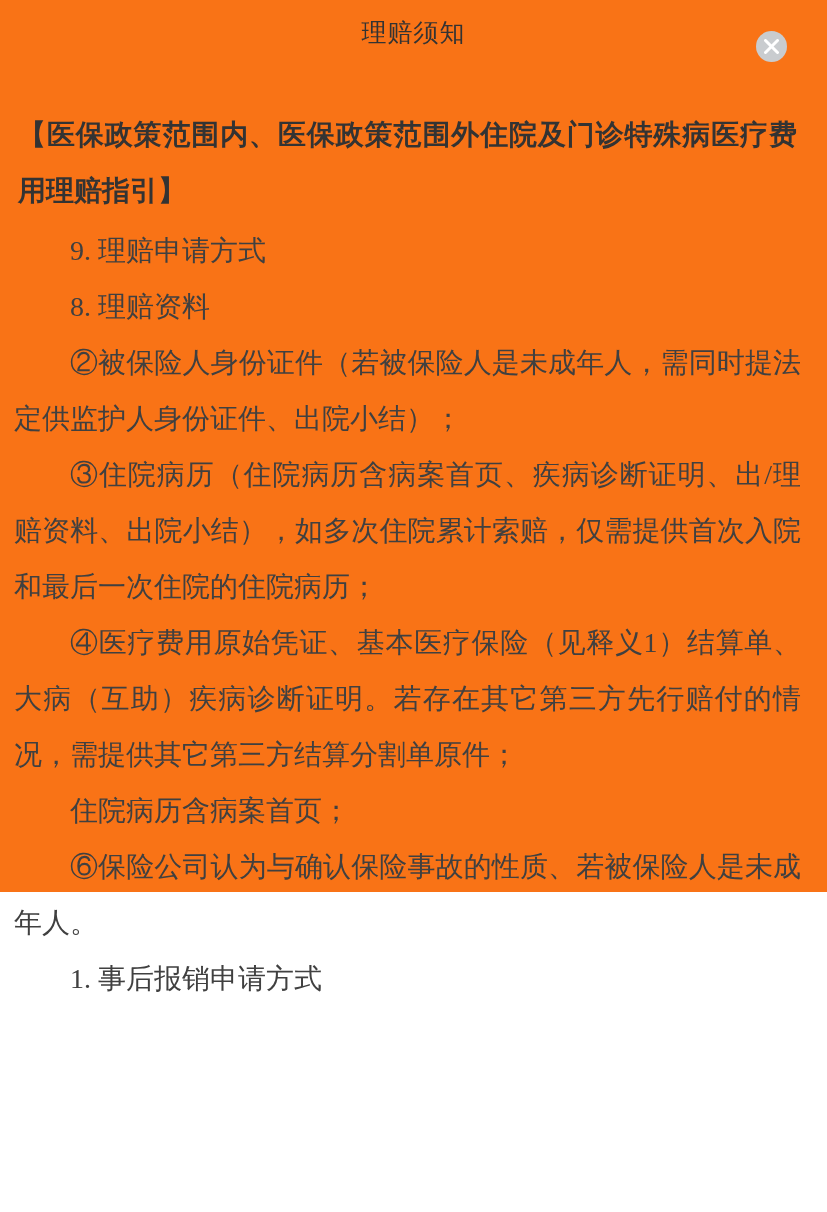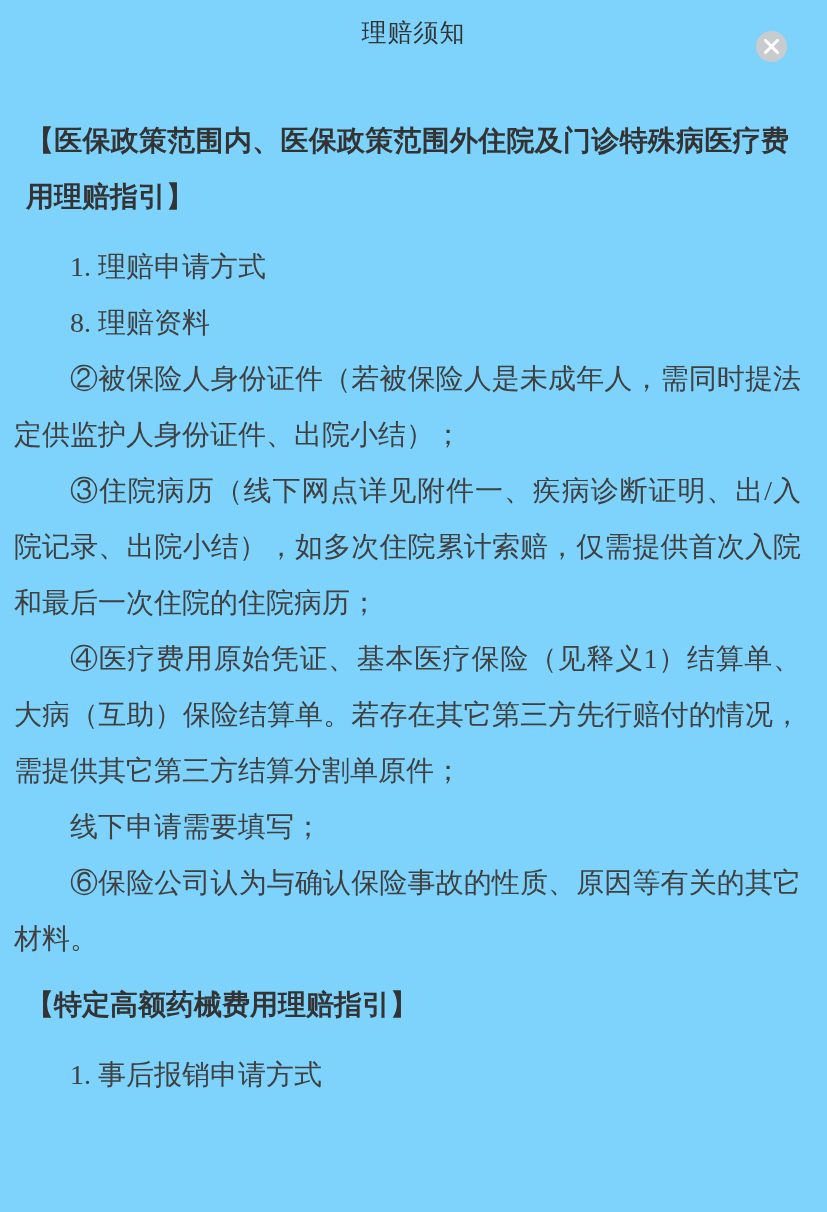--- a/index.html
+++ b/index.html
@@ -9,22 +9,22 @@
   }
   body {
     width: 827px;
     height: 1212px;
     overflow: hidden;
     font-family: "Liberation Serif", "DejaVu Serif", serif;
   }
   .page {
     position: relative;
     width: 827px;
-    height: 1212px;
-    background: #7dd3fc;
+    height: 892px;
+    background: #f97316;
   }
   .header {
     position: relative;
     height: 103px;
   }
   .dialog-title {
     padding-top: 19px;
     text-align: center;
     font-size: 25px;
     line-height: 28px;
@@ -51,22 +51,21 @@
     padding: 0 26px 0 14px;
     font-size: 28px;
     line-height: 56px;
     text-align: justify;
     color: #404040;
   }
   .content .blk-heading {
     font-weight: 700;
     color: #333333;
     text-indent: 0;
-    margin: 12px;
-    font-family: Liberation Mono, monospace;
+    margin: 4px;
   }
   .content .blk-paragraph {
     text-indent: 2em;
     margin: 0;
   }
 </style>
 </head>
 <body>
 
 <div class="page">
@@ -78,24 +77,23 @@
         <svg width="15" height="15" viewBox="0 0 15 15">
           <line x1="1.5" y1="1.5" x2="13.5" y2="13.5" stroke="#ffffff" stroke-width="3" stroke-linecap="round"></line>
           <line x1="13.5" y1="1.5" x2="1.5" y2="13.5" stroke="#ffffff" stroke-width="3" stroke-linecap="round"></line>
         </svg>
       </span>
     </button>
   </div>
 
   <div class="content">
     <div class="blk-heading">【医保政策范围内、医保政策范围外住院及门诊特殊病医疗费用理赔指引】</div>
-    <div class="blk-paragraph">1. 理赔申请方式</div>
+    <div class="blk-paragraph">9. 理赔申请方式</div>
     <div class="blk-paragraph">8. 理赔资料</div>
     <div class="blk-paragraph">②被保险人身份证件（若被保险人是未成年人，需同时提法定供监护人身份证件、出院小结）；</div>
-    <div class="blk-paragraph">③住院病历（线下网点详见附件一、疾病诊断证明、出/入院记录、出院小结），如多次住院累计索赔，仅需提供首次入院和最后一次住院的住院病历；</div>
-    <div class="blk-paragraph">④医疗费用原始凭证、基本医疗保险（见释义1）结算单、大病（互助）保险结算单。若存在其它第三方先行赔付的情况，需提供其它第三方结算分割单原件；</div>
-    <div class="blk-paragraph">线下申请需要填写；</div>
-    <div class="blk-paragraph">⑥保险公司认为与确认保险事故的性质、原因等有关的其它材料。</div>
-    <div class="blk-heading">【特定高额药械费用理赔指引】</div>
+    <div class="blk-paragraph">③住院病历（住院病历含病案首页、疾病诊断证明、出/理赔资料、出院小结），如多次住院累计索赔，仅需提供首次入院和最后一次住院的住院病历；</div>
+    <div class="blk-paragraph">④医疗费用原始凭证、基本医疗保险（见释义1）结算单、大病（互助）疾病诊断证明。若存在其它第三方先行赔付的情况，需提供其它第三方结算分割单原件；</div>
+    <div class="blk-paragraph">住院病历含病案首页；</div>
+    <div class="blk-paragraph">⑥保险公司认为与确认保险事故的性质、若被保险人是未成年人。</div>
     <div class="blk-paragraph">1. 事后报销申请方式</div>
   </div>
 
 </div>
 
 </body></html>

